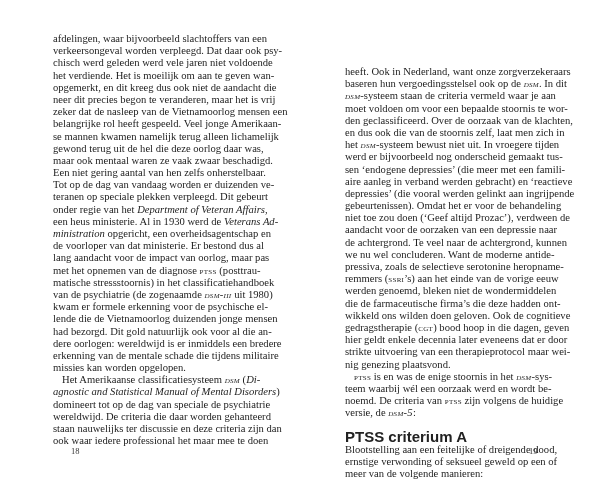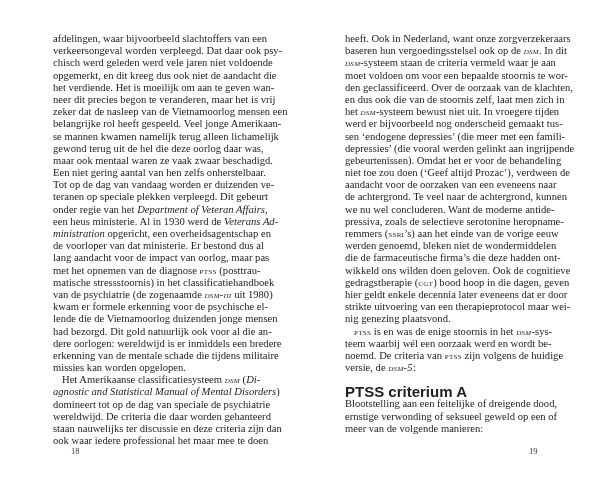--- a/index.html
+++ b/index.html
@@ -33,21 +33,21 @@
       top: 33px;
       width: 203px;
       font-family: "Liberation Serif", "DejaVu Serif", serif;
       font-size: 10.6px;
       line-height: 12.2px;
       text-align: justify;
       hyphens: manual;
       color: #1c1c1c;
     }
     .page-left .text-block { left: 53px; }
-    .page-right .text-block { left: 45px; }
+    .page-right .text-block { left: 45px; margin-top: 33px; }
     .line {
       display: block;
       height: 12.2px;
       white-space: nowrap;
       text-align: justify;
       text-align-last: justify;
       overflow: visible;
     }
     .line.last {
       text-align-last: left;
@@ -89,22 +89,22 @@
 </head>
 <body>
 
 <div class="spread">
 
   <div class="page page-left">
     <div class="text-block">
       <span class="line">afdelingen, waar bijvoorbeeld slachtoffers van een</span>
       <span class="line">verkeersongeval worden verpleegd. Dat daar ook psy-</span>
       <span class="line">chisch werd geleden werd vele jaren niet voldoende</span>
+      <span class="line">het verdiende. Het is moeilijk om aan te geven wan-</span>
       <span class="line">opgemerkt, en dit kreeg dus ook niet de aandacht die</span>
-      <span class="line">het verdiende. Het is moeilijk om aan te geven wan-</span>
       <span class="line">neer dit precies begon te veranderen, maar het is vrij</span>
       <span class="line">zeker dat de nasleep van de Vietnamoorlog mensen een</span>
       <span class="line">belangrijke rol heeft gespeeld. Veel jonge Amerikaan-</span>
       <span class="line">se mannen kwamen namelijk terug alleen lichamelijk</span>
       <span class="line">gewond terug uit de hel die deze oorlog daar was,</span>
       <span class="line">maar ook mentaal waren ze vaak zwaar beschadigd.</span>
       <span class="line">Een niet gering aantal van hen zelfs onherstelbaar.</span>
       <span class="line">Tot op de dag van vandaag worden er duizenden ve-</span>
       <span class="line">teranen op speciale plekken verpleegd. Dit gebeurt</span>
       <span class="line"><span>onder regie van het </span><span class="it">Department of Veteran Affairs</span><span>,</span></span>
@@ -135,24 +135,25 @@
     <div class="text-block">
       <span class="line">heeft. Ook in Nederland, want onze zorgverzekeraars</span>
       <span class="line"><span>baseren hun vergoedingsstelsel ook op de </span><span class="sc-it">DSM</span><span>. In dit</span></span>
       <span class="line"><span class="sc-it">DSM</span><span>-systeem staan de criteria vermeld waar je aan</span></span>
       <span class="line">moet voldoen om voor een bepaalde stoornis te wor-</span>
       <span class="line">den geclassificeerd. Over de oorzaak van de klachten,</span>
       <span class="line">en dus ook die van de stoornis zelf, laat men zich in</span>
       <span class="line"><span>het </span><span class="sc-it">DSM</span><span>-systeem bewust niet uit. In vroegere tijden</span></span>
       <span class="line">werd er bijvoorbeeld nog onderscheid gemaakt tus-</span>
       <span class="line">sen ‘endogene depressies’ (die meer met een famili-</span>
+      <span class="line">aire aanleg in verband werden gebracht) en ‘reactieve</span>
       <span class="line">depressies’ (die vooral werden gelinkt aan ingrijpende</span>
       <span class="line">gebeurtenissen). Omdat het er voor de behandeling</span>
       <span class="line">niet toe zou doen (‘Geef altijd Prozac’), verdween de</span>
-      <span class="line">aandacht voor de oorzaken van een eveneens naar</span>
+      <span class="line">aandacht voor de oorzaken van een depressie naar</span>
       <span class="line">de achtergrond. Te veel naar de achtergrond, kunnen</span>
       <span class="line">we nu wel concluderen. Want de moderne antide-</span>
       <span class="line">pressiva, zoals de selectieve serotonine heropname-</span>
       <span class="line"><span>remmers (</span><span class="sc">SSRI</span><span>’s) aan het einde van de vorige eeuw</span></span>
       <span class="line">werden genoemd, bleken niet de wondermiddelen</span>
       <span class="line">die de farmaceutische firma’s die deze hadden ont-</span>
       <span class="line">wikkeld ons wilden doen geloven. Ook de cognitieve</span>
       <span class="line"><span>gedragstherapie (</span><span class="sc">CGT</span><span>) bood hoop in die dagen, geven</span></span>
       <span class="line">hier geldt enkele decennia later eveneens dat er door</span>
       <span class="line">strikte uitvoering van een therapieprotocol maar wei-</span>

